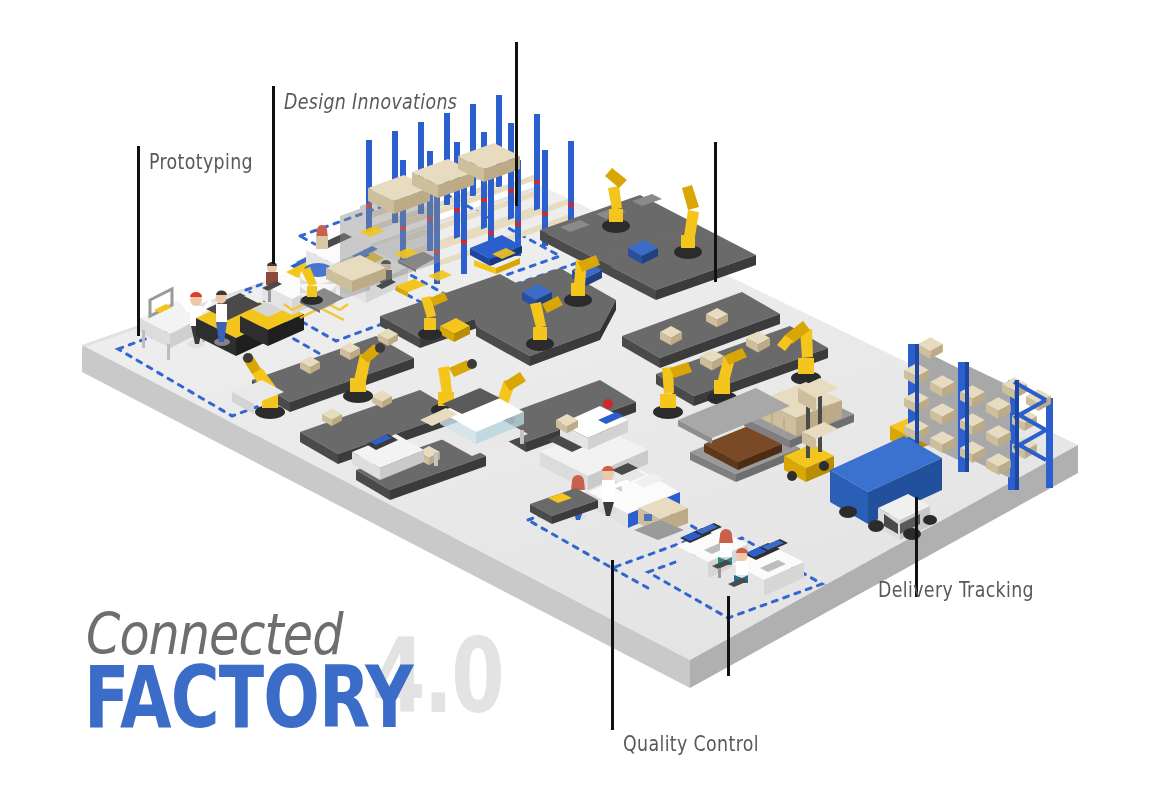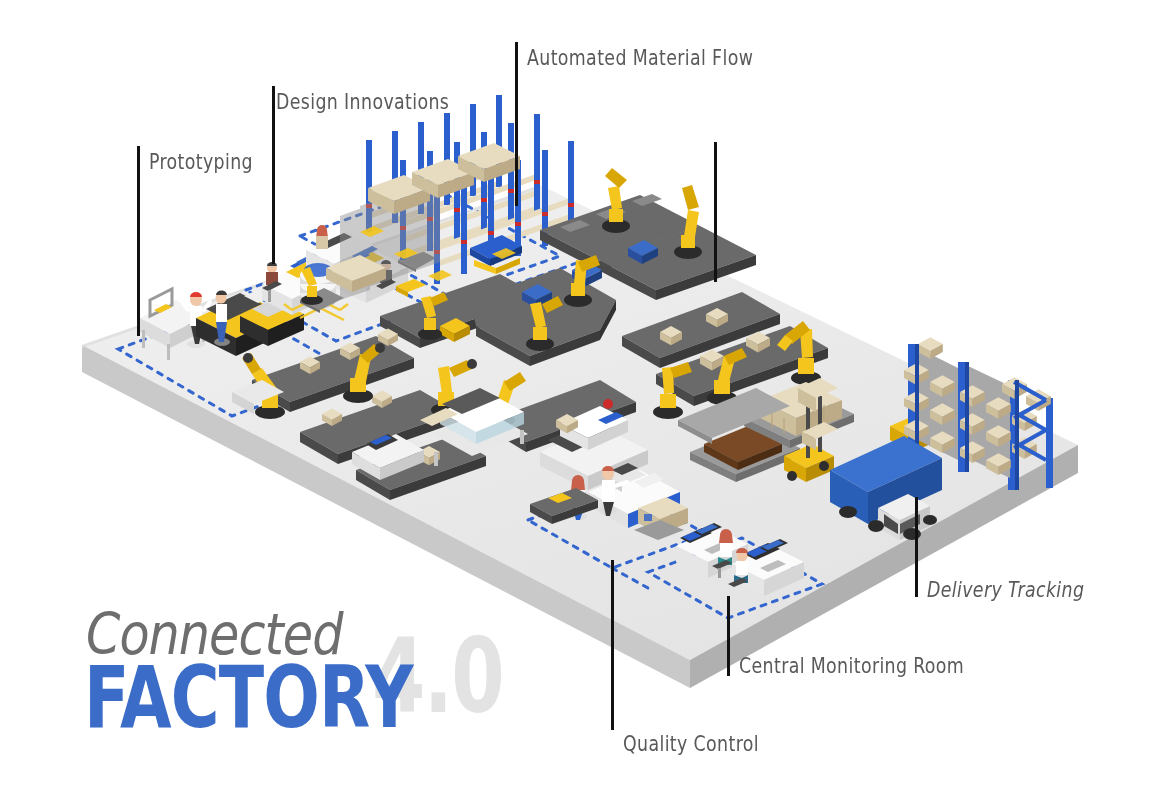--- a/index.html
+++ b/index.html
@@ -828,40 +828,34 @@
       </g>
     </g>
   </svg>
 
   <div class="leader" style="left:137px;top:146px;height:190px;"></div>
   <div class="callout" style="left:149px;top:152px;text-align:center;">
     <span class="txt">Prototyping</span>
   </div>
 
   <div class="leader" style="left:272px;top:86px;height:178px;"></div>
-  <div class="callout" style="left:276px;top:92px;">
+  <div class="callout" style="left:284px;top:92px;font-style:italic;">
     <span class="txt">Design Innovations</span>
   </div>
 
   <div class="leader" style="left:515px;top:42px;height:164px;"></div>
-  <div class="callout" style="left:527px;top:48px;">
-    <span class="txt">Automated Material Flow</span>
-  </div>
 
   <div class="leader" style="left:714px;top:142px;height:140px;"></div>
 
   <div class="leader" style="left:915px;top:497px;height:100px;"></div>
-  <div class="callout" style="left:927px;top:580px;font-style:italic;">
+  <div class="callout" style="left:878px;top:580px;">
     <span class="txt">Delivery Tracking</span>
   </div>
 
   <div class="leader" style="left:727px;top:596px;height:80px;"></div>
-  <div class="callout" style="left:739px;top:656px;">
-    <span class="txt">Central Monitoring Room</span>
-  </div>
 
   <div class="leader" style="left:611px;top:560px;height:170px;"></div>
   <div class="callout" style="left:623px;top:702px;margin-top:32px;">
     <span class="txt">Quality Control</span>
   </div>
 
   <div id="logo">
     <span class="four">4.0</span>
     <span class="connected">Connected</span>
     <span class="factory">FACTORY</span>

